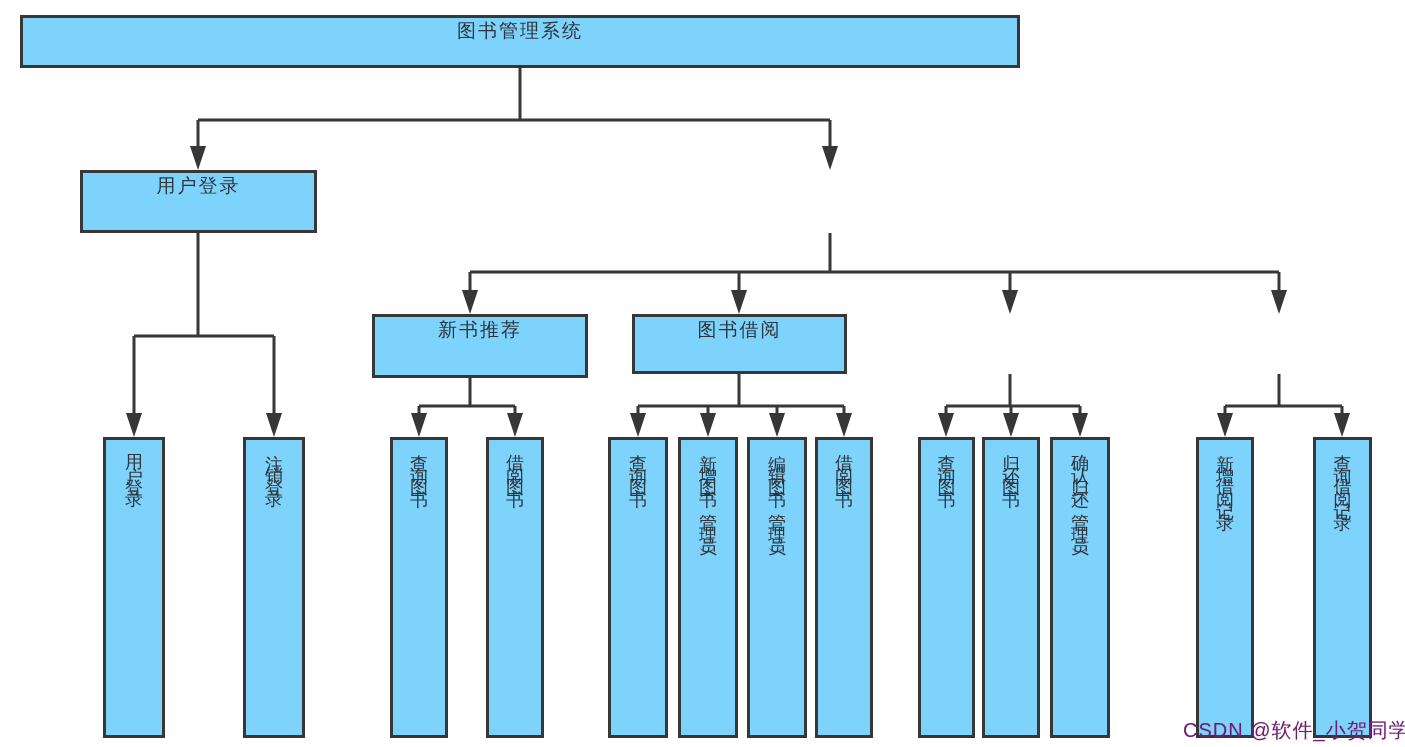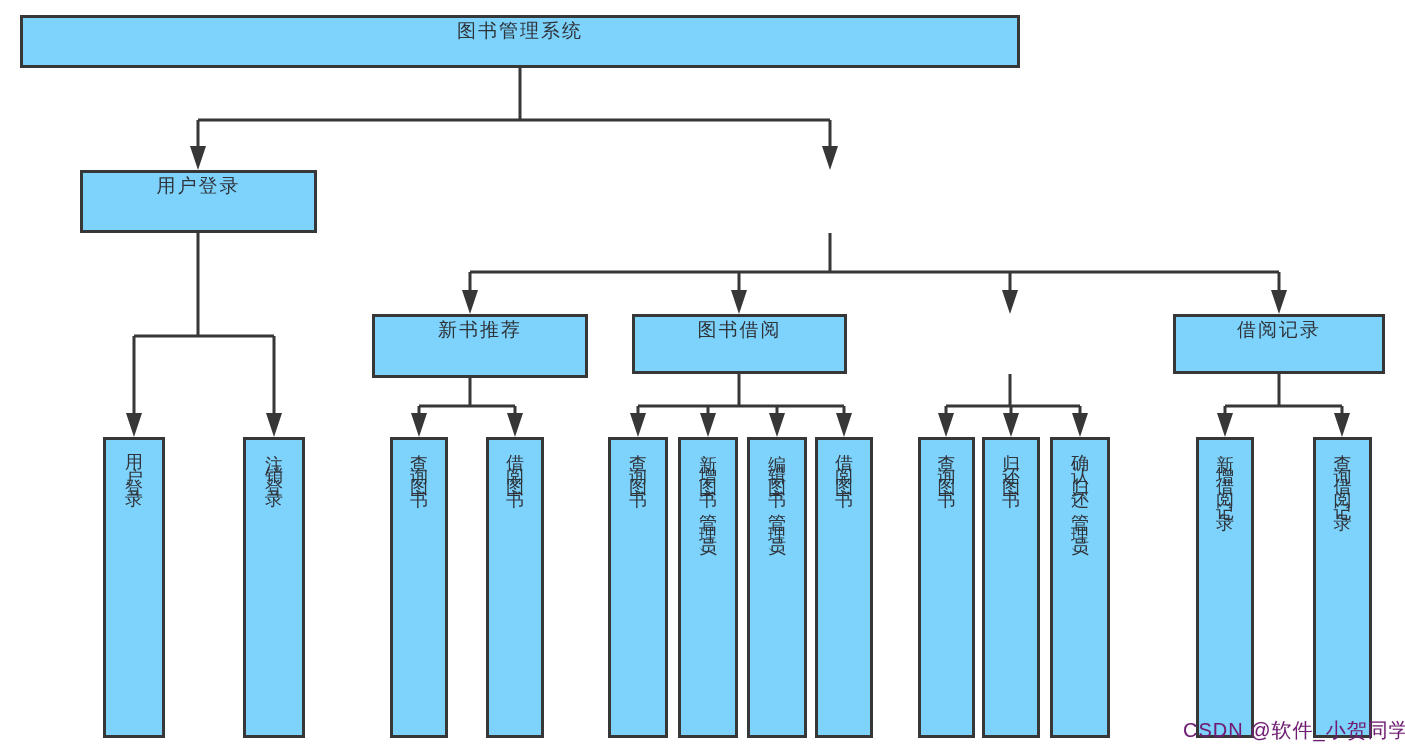--- a/index.html
+++ b/index.html
@@ -116,23 +116,20 @@
   <div class="node h" style="left:80px;top:170px;width:237px;height:63px">
     <span>用户登录</span>
   </div>
 
   <div class="node h" style="left:372px;top:314px;width:216px;height:64px">
     <span>新书推荐</span>
   </div>
   <div class="node h" style="left:632px;top:314px;width:215px;height:60px">
     <span>图书借阅</span>
   </div>
-  <div class="node h" style="left:1173px;top:314px;width:212px;height:60px">
-    <span>借阅记录</span>
-  </div>
 
   <div class="node v" style="left:103px;top:437px;width:62px;height:301px">
     <span>用户登录</span>
   </div>
   <div class="node v" style="left:243px;top:437px;width:62px;height:301px">
     <span>注销登录</span>
   </div>
 
   <div class="node v" style="left:390px;top:437px;width:58px;height:301px">
     <span>查询图书</span>

